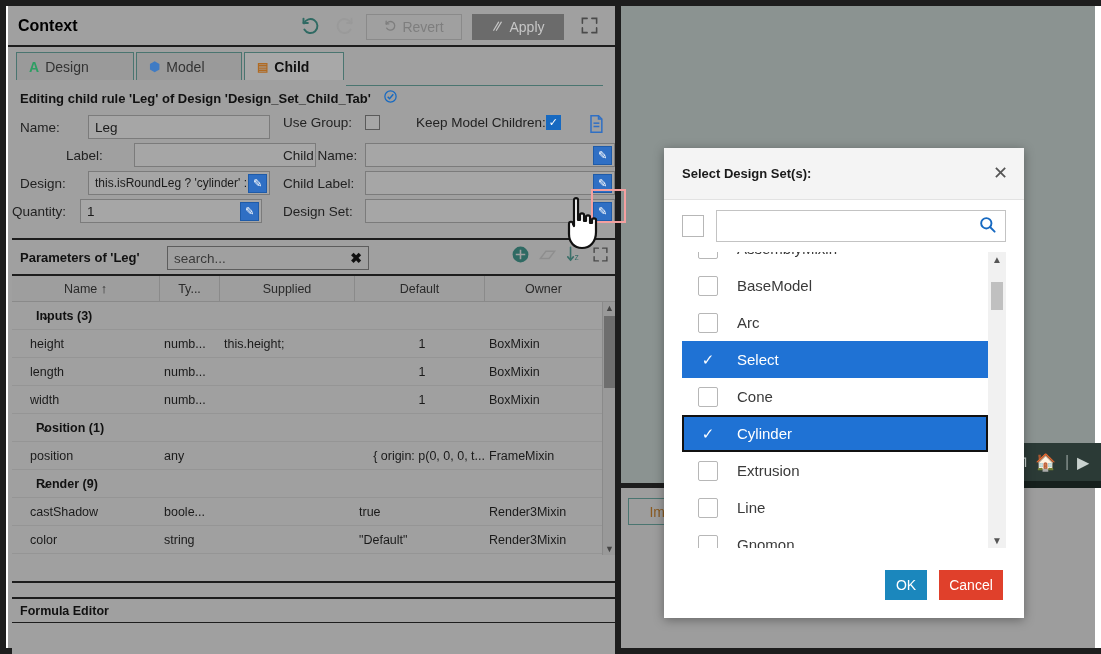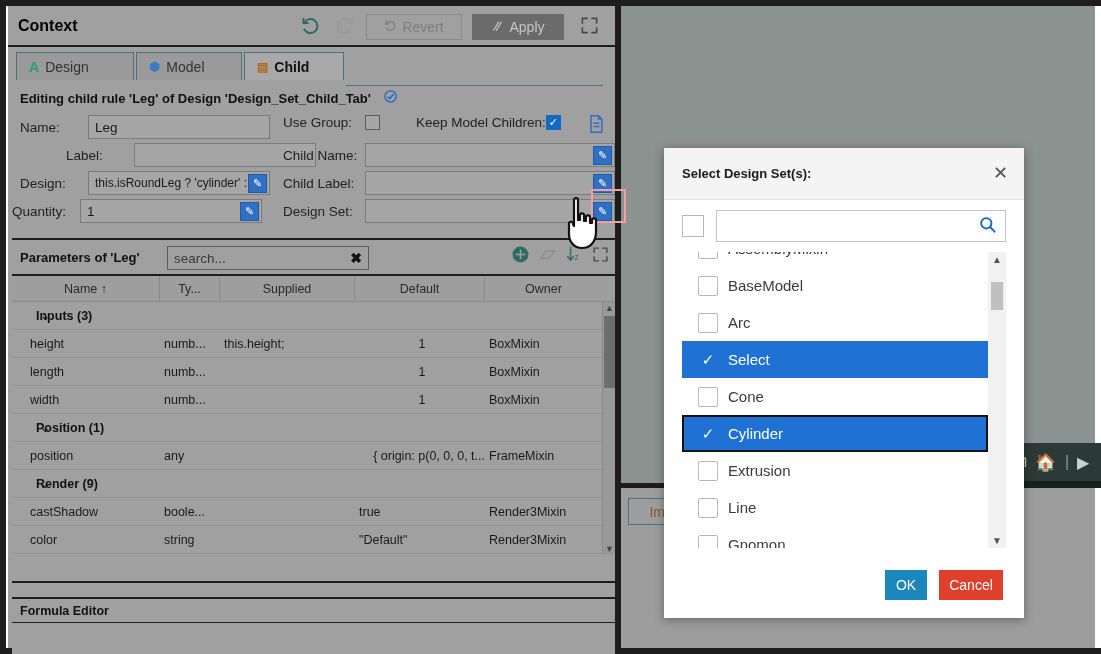--- a/index.html
+++ b/index.html
@@ -330,21 +330,21 @@
   .list {
     position: relative;
     margin: 0 18px;
     height: 296px;
     overflow: hidden;
     background: #fff;
   }
   .litem {
     height: 37px;
     display: flex; align-items: center;
-    gap: 10px; padding-left: 16px;
+    gap: 19px; padding-left: 16px;
     font-size: 15px; color: #3a3a3a;
   }
   .litem .cb {
     width: 20px; height: 20px;
     border: 1px solid #b7b7b7; background: #fff; border-radius: 2px;
     flex: 0 0 auto;
   }
   .litem.sel {
     background: #1f72d4;
     color: #ffffff;

